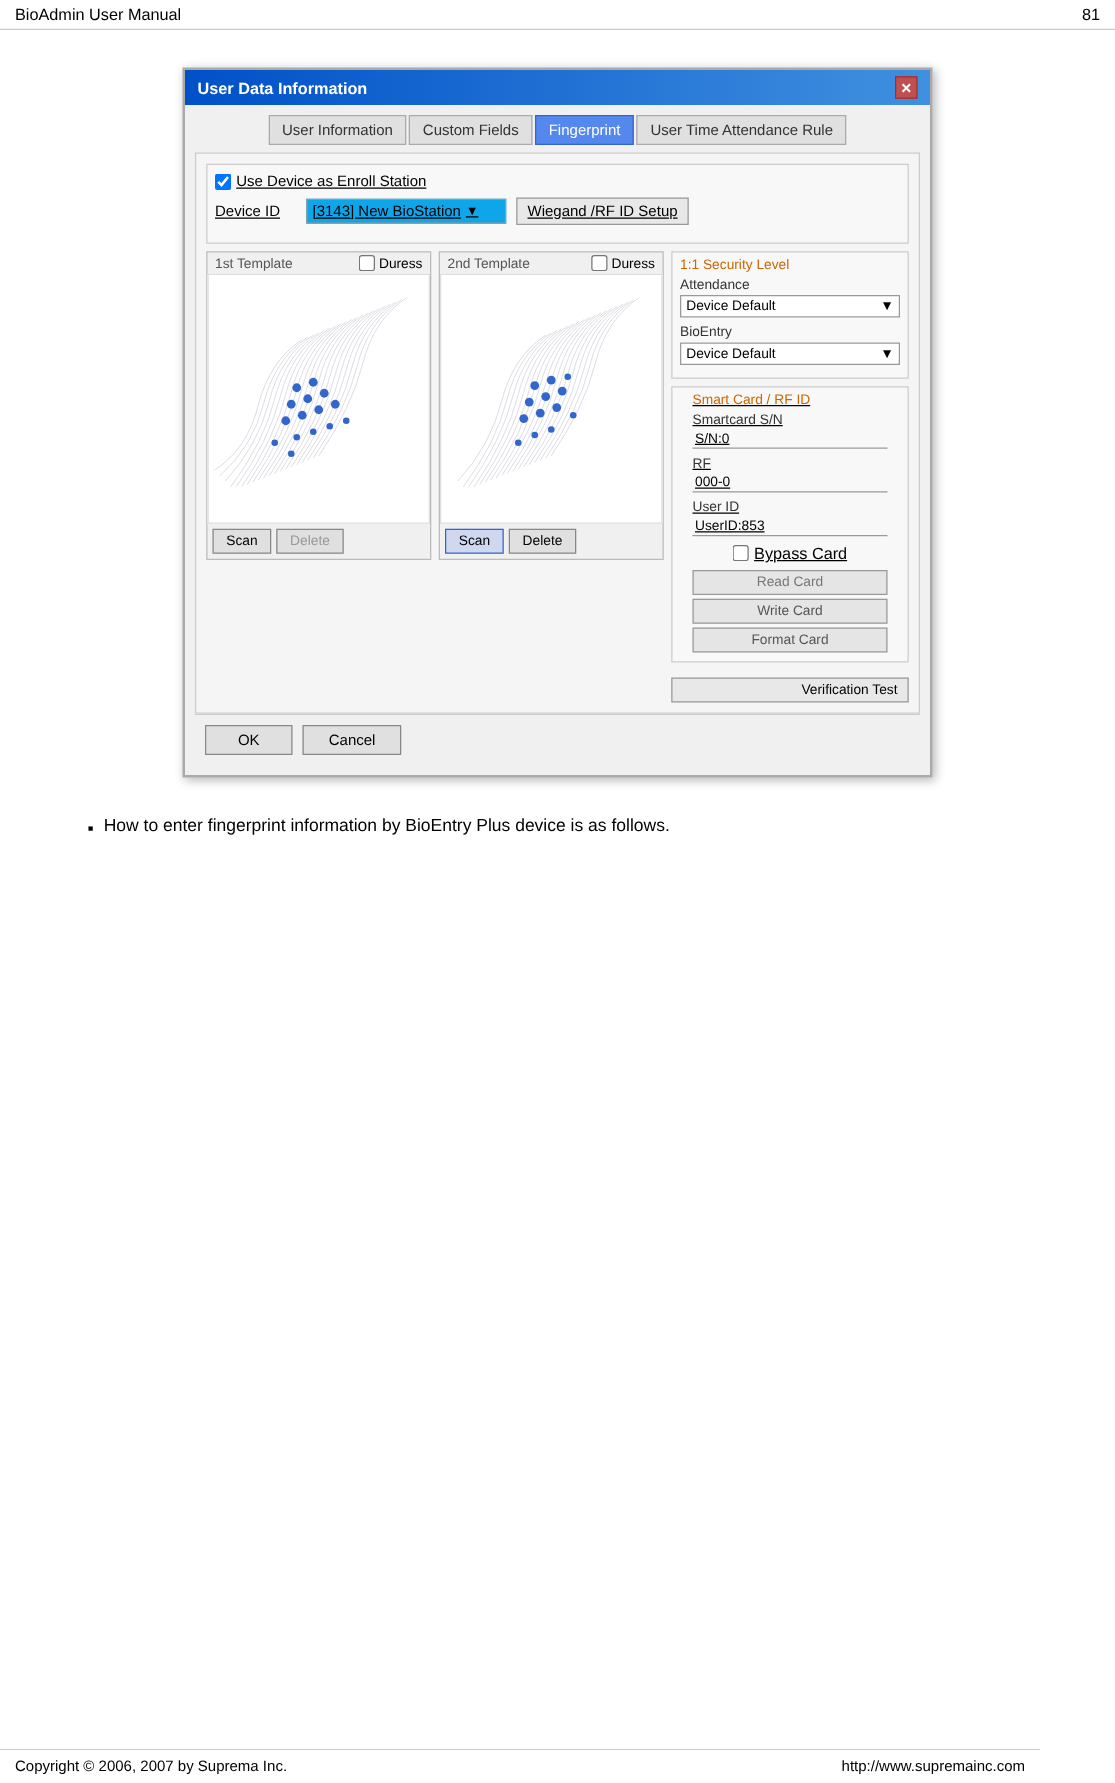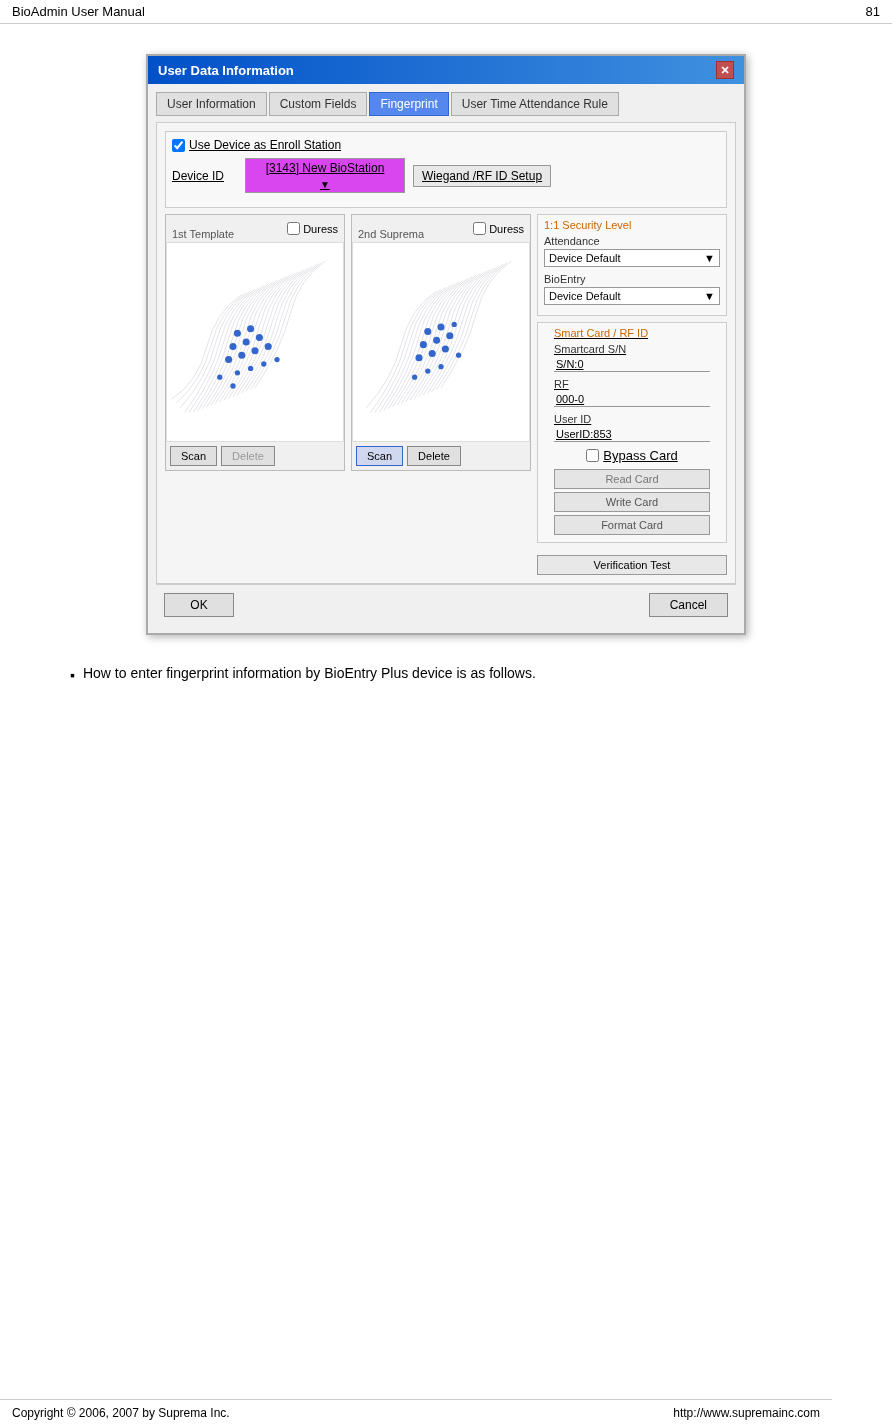--- a/index.html
+++ b/index.html
@@ -60,20 +60,21 @@
     .dialog-body {
       background: #f0f0f0;
       padding: 8px;
     }
     
     .tabs {
       display: flex;
       gap: 2px;
       margin-bottom: 6px;
       border-bottom: none;
+      justify-content: center;
     }
     .tab {
       padding: 4px 10px;
       border: 1px solid #aaa;
       background: #e0e0e0;
       cursor: pointer;
       font-size: 12px;
       color: #333;
     }
     .tab.active {
@@ -108,28 +109,27 @@
       align-items: center;
       gap: 8px;
       margin-bottom: 8px;
     }
     .device-label {
       font-size: 12px;
       min-width: 65px;
     }
     .select-box {
       border: 1px solid #999;
-      background: #d946ef;
+      background: #0ea5e9;
       padding: 2px 4px;
       font-size: 12px;
       display: flex;
       align-items: center;
       gap: 4px;
       min-width: 160px;
-      flex-direction: column;
     }
     .select-arrow {
       font-size: 10px;
     }
     .setup-btn {
       border: 1px solid #999;
       background: #e8e8e8;
       padding: 3px 8px;
       font-size: 12px;
       cursor: pointer;
@@ -158,21 +158,20 @@
     .template-header {
       display: flex;
       justify-content: space-between;
       align-items: center;
       padding: 2px 6px;
       font-size: 11px;
     }
     .template-header-label {
       font-size: 11px;
       color: #555;
-      margin-top: 11px;
     }
     .duress-check {
       display: flex;
       align-items: center;
       gap: 3px;
       font-size: 11px;
     }
     .fingerprint-img {
       width: 100%;
       height: 200px;
@@ -257,26 +256,26 @@
       color: #555;
     }
     .verif-btn {
       width: 100%;
       border: 1px solid #999;
       background: #e8e8e8;
       padding: 3px 8px;
       font-size: 11px;
       cursor: pointer;
       margin-top: 6px;
-      text-align: center;
+      text-align: right;
     }
     
     .dialog-footer {
       display: flex;
-      justify-content: space-between;
+      justify-content: flex-start;
       gap: 8px;
       padding: 8px;
       border-top: 1px solid #ccc;
       background: #f0f0f0;
     }
     .footer-btn {
       border: 1px solid #888;
       background: #e0e0e0;
       padding: 4px 20px;
       font-size: 12px;
@@ -435,21 +434,21 @@
                     </svg>
                   </div>
                   <div class="template-btns">
                     <button class="action-btn">Scan</button>
                     <button class="action-btn" style="color:#999;">Delete</button>
                   </div>
                 </div>
 
                 <div class="template-box">
                   <div class="template-header">
-                    <span class="template-header-label">2nd Suprema</span>
+                    <span class="template-header-label">2nd Template</span>
                     <label class="duress-check">
                       <input type="checkbox" style="">
                       <span>Duress</span>
                     </label>
                   </div>
 
                   <div class="fingerprint-img">
                     <svg class="fp-canvas" viewBox="0 0 200 200" xmlns="http://www.w3.org/2000/svg">
                       <g stroke="#b0b0c0" stroke-width="0.8" fill="none" opacity="0.5">
                         <path d="M20,180 Q50,140 60,100 Q70,60 100,40"></path>

